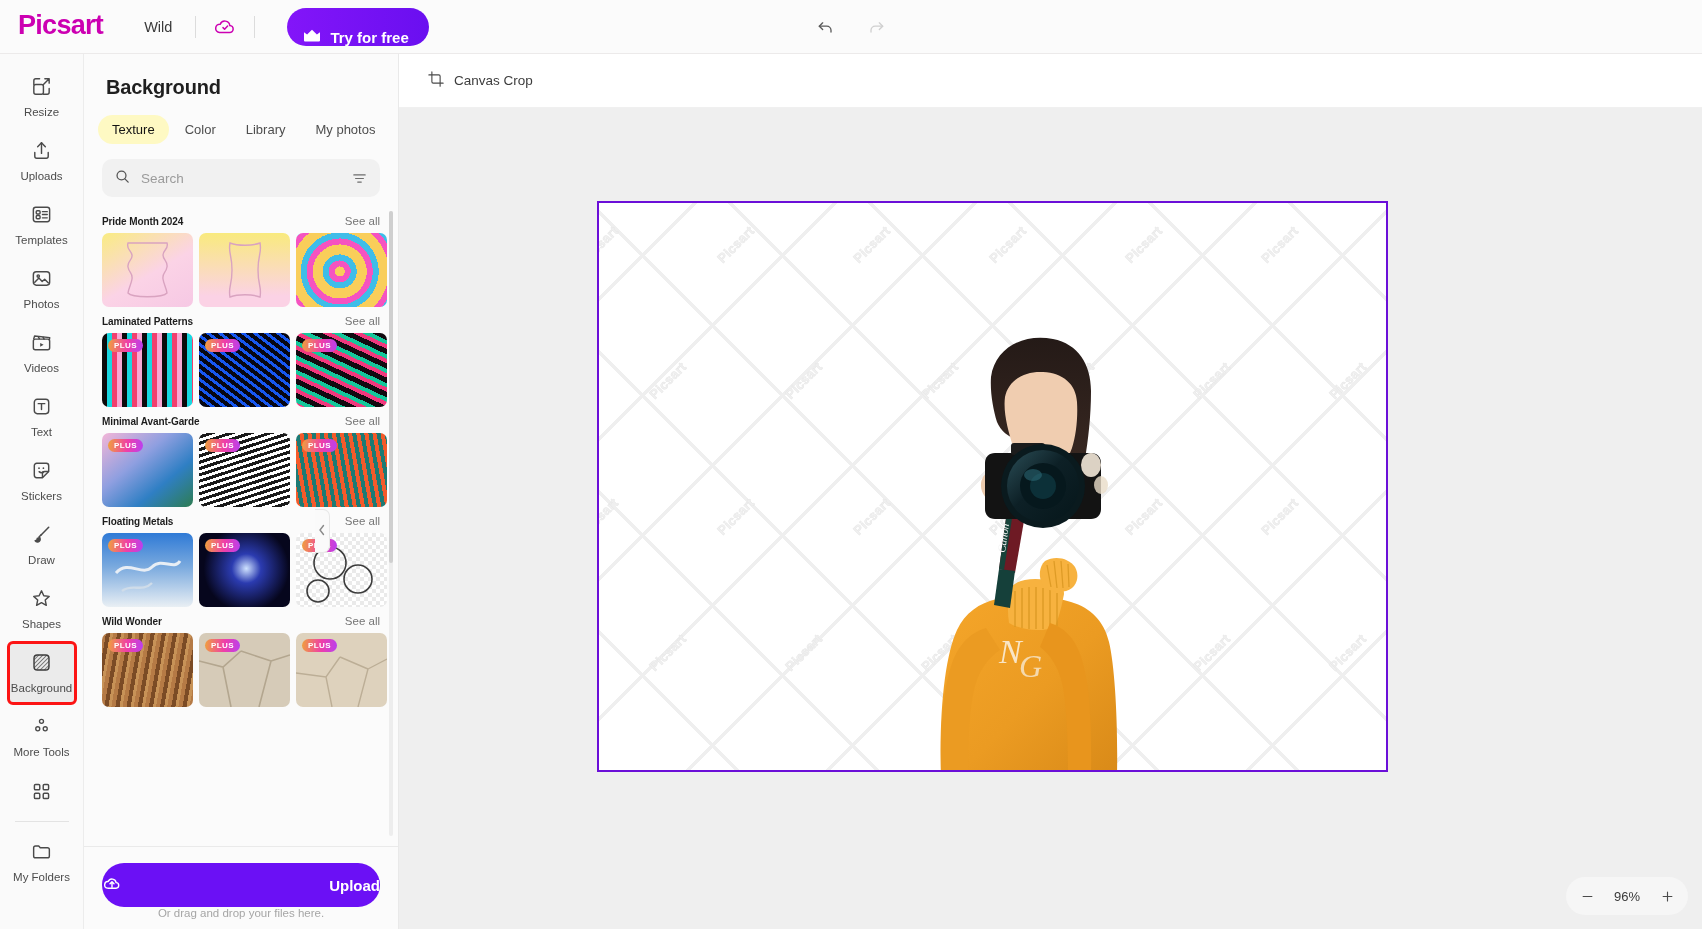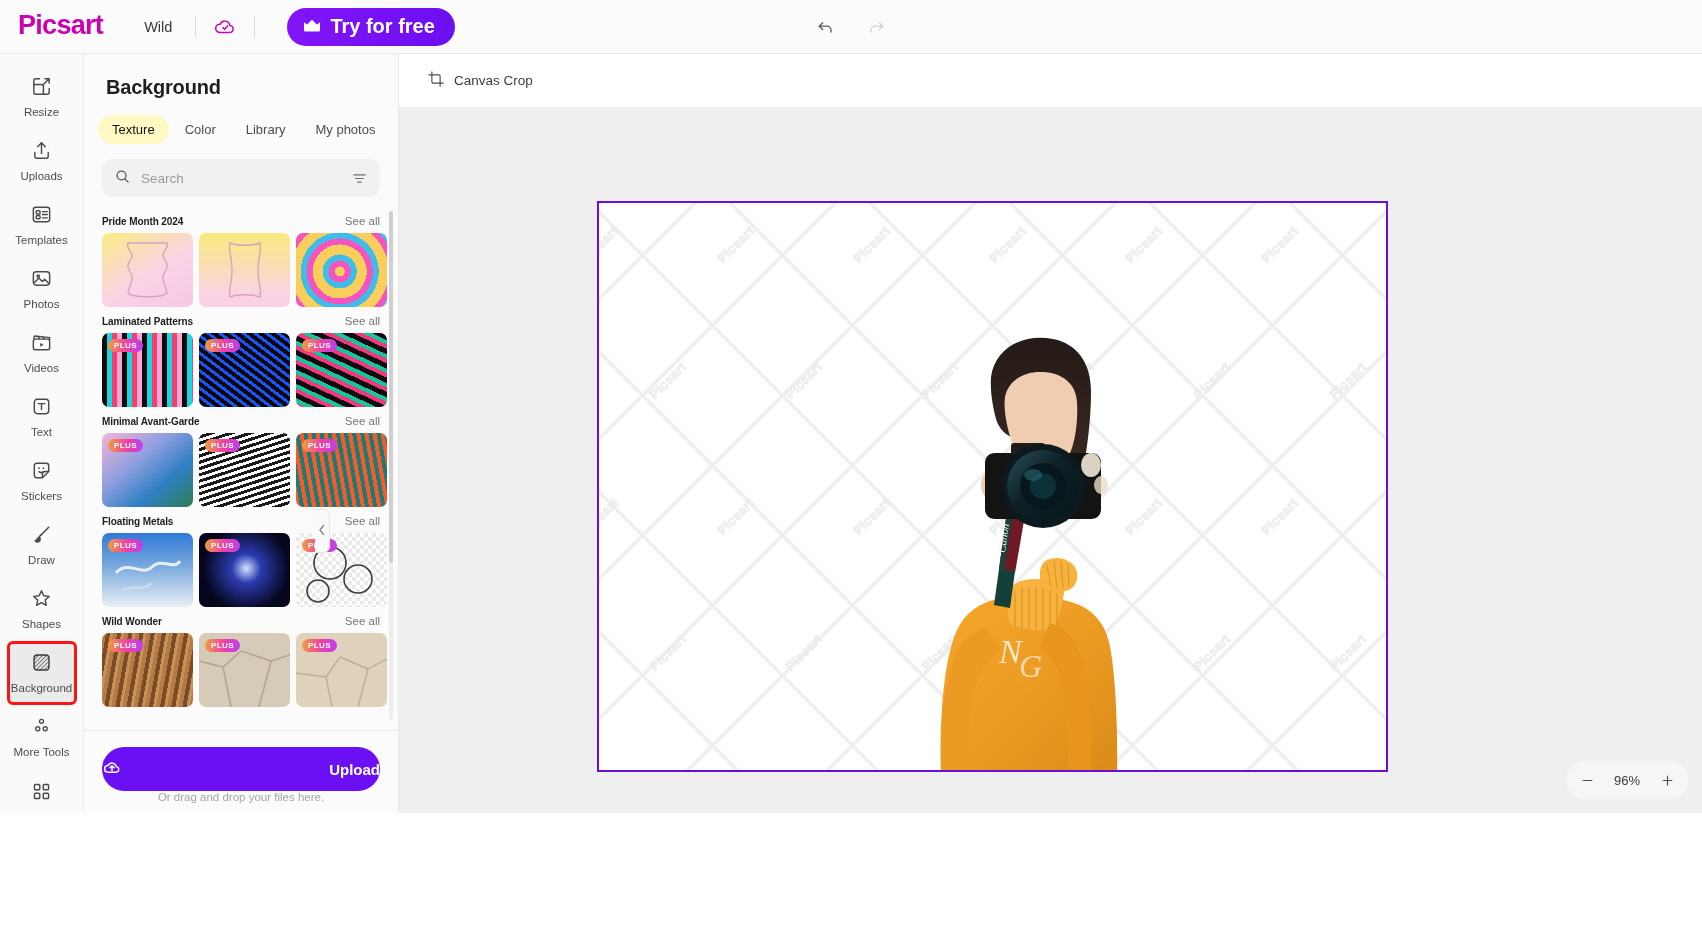--- a/index.html
+++ b/index.html
@@ -3,21 +3,21 @@
 <meta charset="utf-8">
 <style>
   * { box-sizing: border-box; margin: 0; padding: 0; }
   html, body {
     width: 1702px; height: 929px;
     overflow: hidden;
     font-family: "Liberation Sans", sans-serif;
     background: #ffffff;
     color: #2b2b2b;
   }
-  #app { position: relative; width: 1702px; height: 813px; display: flex; flex-direction: column; }
+  #app { position: relative; width: 1702px; height: 929px; display: flex; flex-direction: column; }
 
   
   .topbar {
     height: 54px; min-height: 54px;
     display: flex; align-items: center;
     background: #fbfbfb;
     border-bottom: 1px solid #eceaea;
     position: relative;
     z-index: 30;
   }
@@ -30,22 +30,22 @@
     margin-left: 34px; font-size: 14.5px; color: #3a3a3a; cursor: pointer;
     padding: 5px 7px; border-radius: 6px;
   }
   .vdiv { width: 1px; height: 22px; background: #dcdcdc; margin: 0 16px; }
   .cloud-icon { width: 26px; height: 26px; display: flex; align-items: center; justify-content: center; cursor: pointer; }
   .try-btn {
     margin-left: 16px;
     height: 38px; padding: 0 20px 0 16px;
     border-radius: 19px; border: none;
     background: linear-gradient(90deg,#8315f9 0%,#6a0ff0 100%);
-    color: #fff; font-size: 20px; font-weight: 700;
-    display: flex; align-items: center; gap: 9px; cursor: pointer;
+    color: #fff; font-size: 15px; font-weight: 700;
+    display: flex; align-items: flex-end; gap: 9px; cursor: pointer;
     font-family: "Liberation Sans", sans-serif;
   }
   .history { position: absolute; left: 50%; transform: translateX(-50%); display: flex; gap: 22px; }
   .hbtn { width: 28px; height: 28px; display: flex; align-items: center; justify-content: center; cursor: pointer; border-radius: 6px; }
   .hbtn.disabled { cursor: default; }
 
   
   .body-row { flex: 1; display: flex; min-height: 0; position: relative; }
 
   

